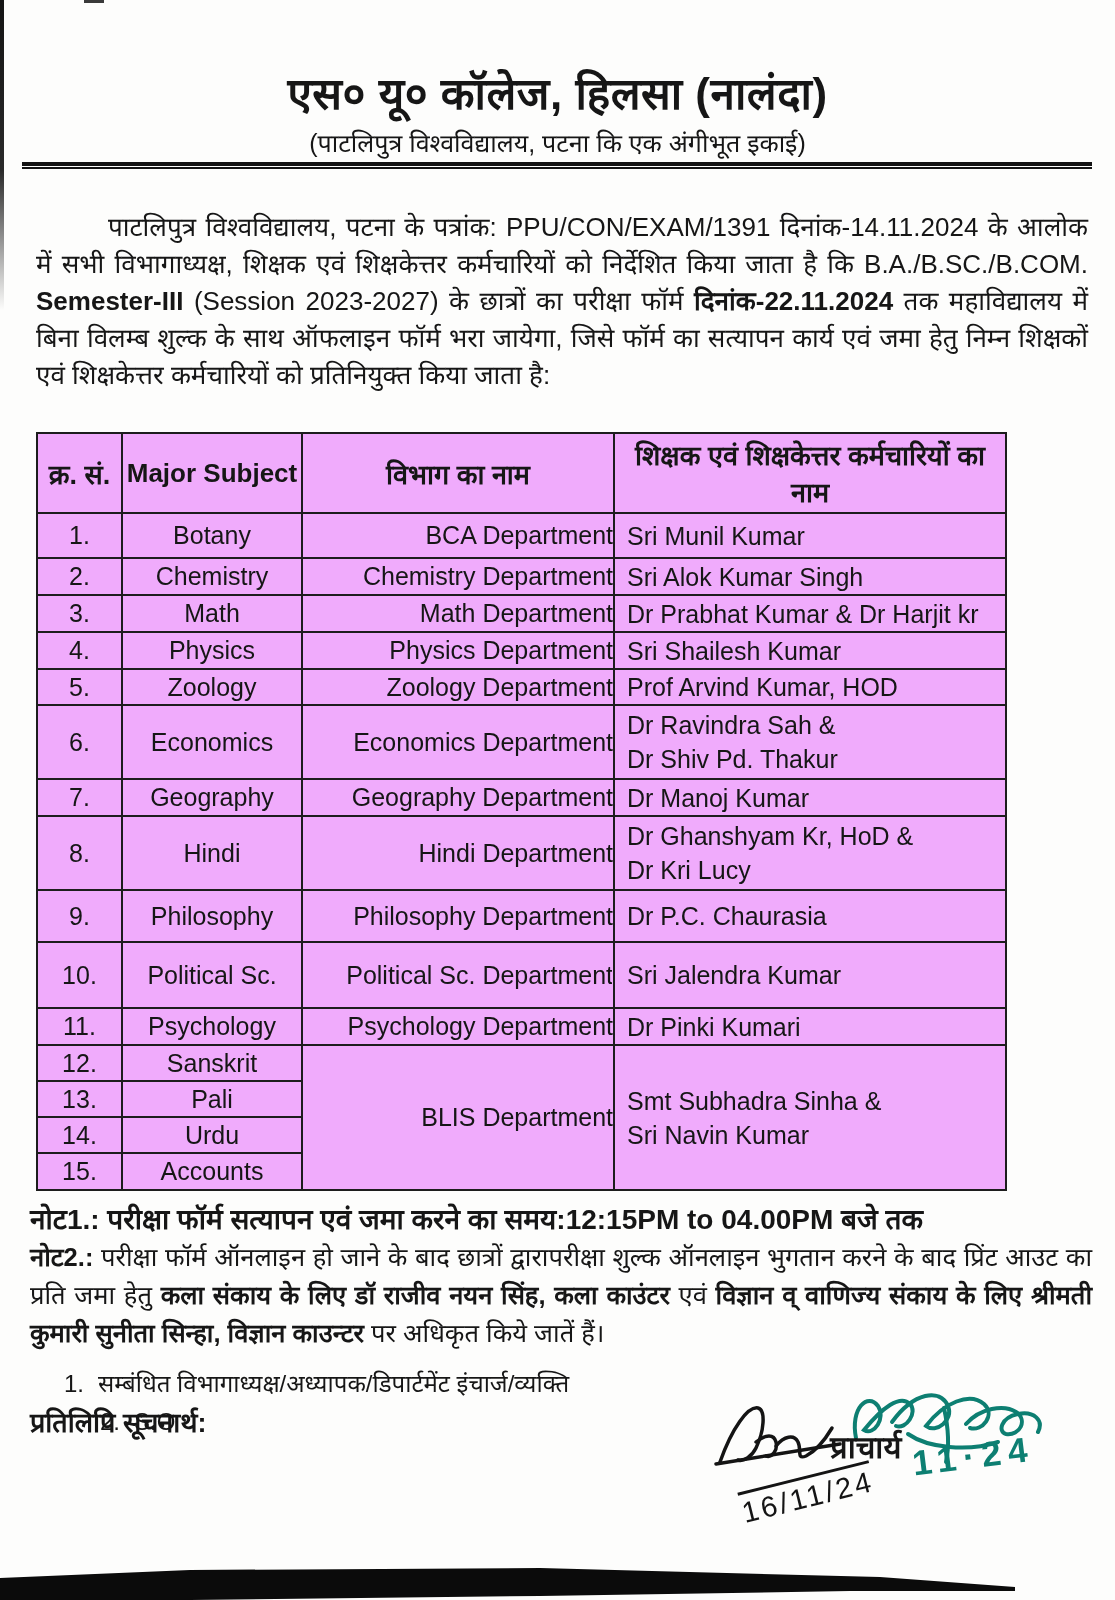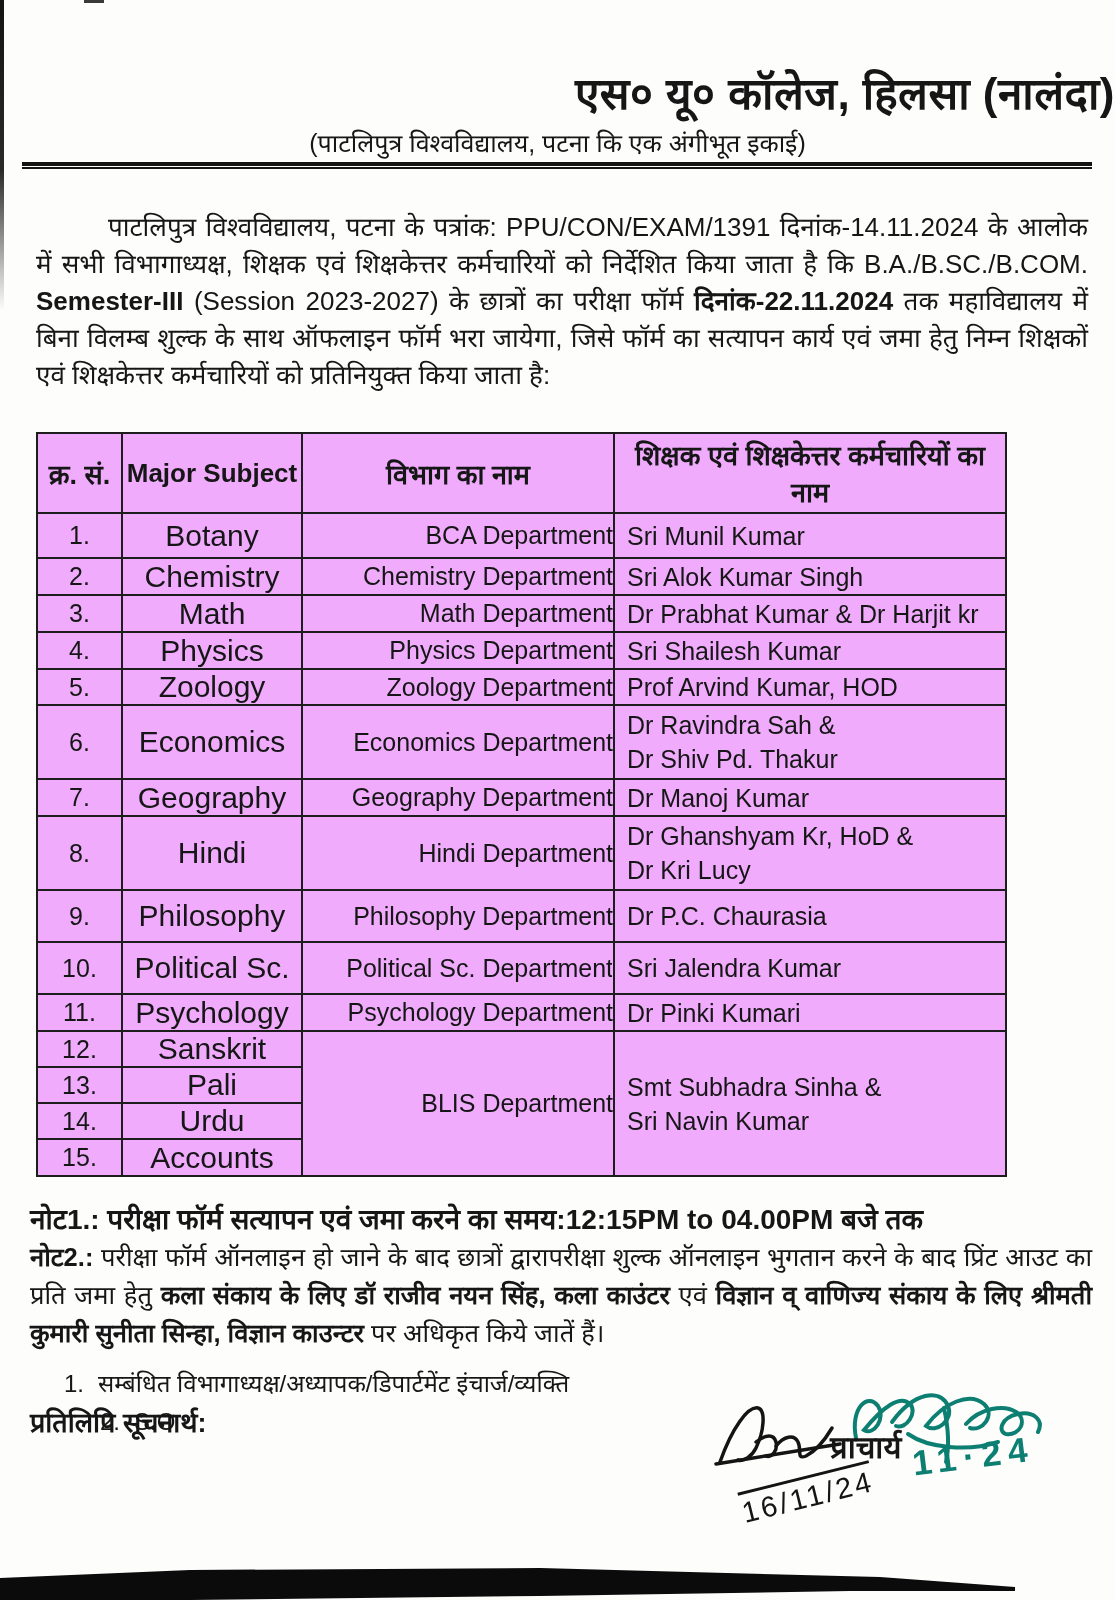--- a/index.html
+++ b/index.html
@@ -11,21 +11,21 @@
   
   .edge-left {
     position:absolute; left:0; top:0; width:4px; height:310px;
     background:linear-gradient(to bottom, #141414 0%, #2a2a2a 55%, rgba(40,40,40,0) 100%);
   }
   .edge-top-tick { position:absolute; left:84px; top:0; width:20px; height:3px; background:#3a3a3a; }
   .bottom-bar { position:absolute; left:0; top:1560px; }
   
   .college-name {
     position:absolute; top:62px; left:0; width:100%;
-    text-align:right; font-size:44px; font-weight:bold; letter-spacing:0.5px;
+    text-align:center; font-size:44px; font-weight:bold; letter-spacing:0.5px;
   }
   .affiliation {
     position:absolute; top:125px; left:0; width:100%;
     text-align:center; font-size:25px;
   }
   .rule {
     position:absolute; top:162px; left:22px; width:1070px; height:7px;
     border-top:4px solid #131313; border-bottom:2px solid #131313;
   }
   .order-title {
@@ -49,30 +49,30 @@
     border:2px solid #1d1d1d; vertical-align:middle; overflow:hidden;
   }
   .col-sn { width:85px; }
   .col-sub { width:180px; }
   .col-dept { width:312px; }
   .col-staff { width:392px; }
   .subjects-table th { font-weight:bold; height:80px; text-align:center; }
   .th-dev { font-size:27px; }
   .th-en { font-size:26px; line-height:31px; }
   .c-sn  { text-align:center; font-size:25px; }
-  .c-sub { text-align:center; font-size:30px;margin-top:18px; }
+  .c-sub { text-align:center; font-size:25px;margin-top:18px; }
   .c-dept{ text-align:right; font-size:25px; }
   .c-staff{ text-align:left; font-size:25px; padding-left:12px; }
   .c-staff span { display:block; line-height:34px; }
   tr.rh45 td { height:45px; }
   tr.rh37 td { height:37px; }
   tr.rh36 td { height:36px; }
   tr.rh74 td { height:74px; }
   tr.rh52 td { height:52px; }
-  tr.rh66 td { height:52px;border-radius:17px; }
+  tr.rh66 td { height:66px;border-radius:17px; }
   
   .note1 {
     position:absolute; top:1203px; left:30px; width:1062px;
     font-size:28px; font-weight:bold; line-height:34px;
   }
   .note2 {
     position:absolute; top:1238px; left:30px; width:1062px;
     font-size:25.5px; line-height:38px; text-align:justify;
   }
   .copy-heading {

